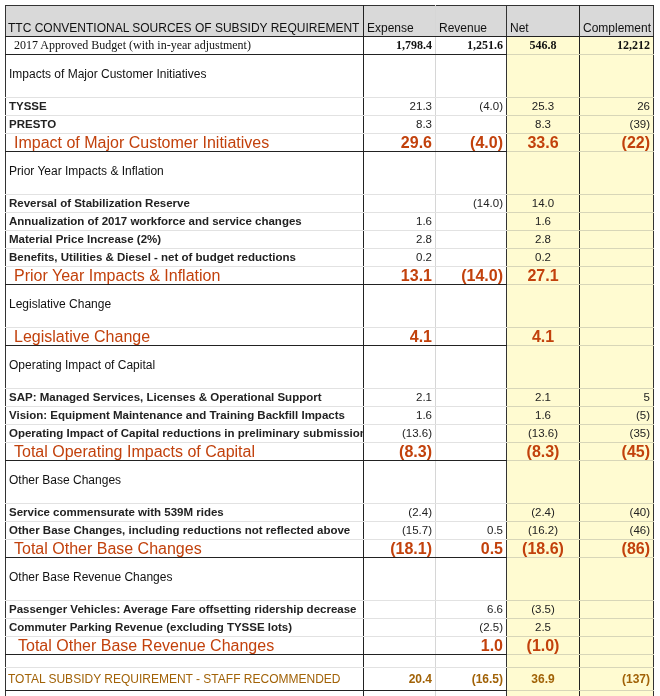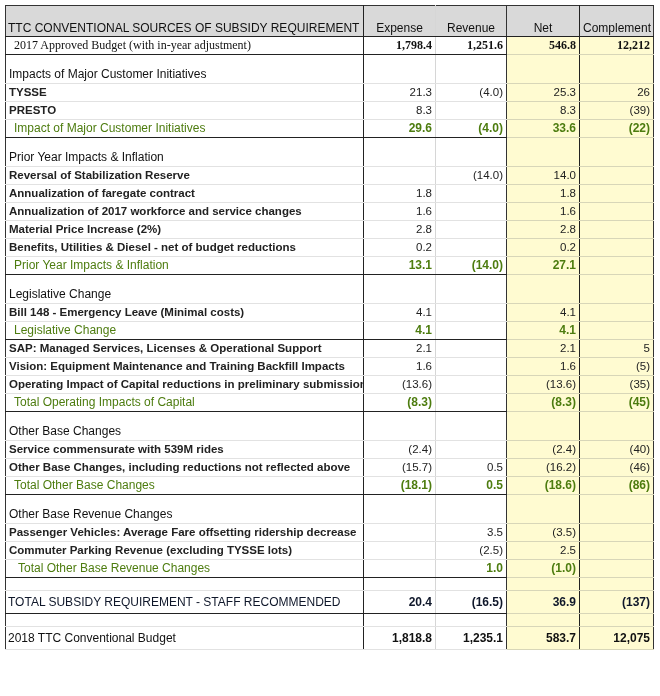--- a/index.html
+++ b/index.html
@@ -31,40 +31,40 @@
     background: #d9d9d9;
     font-weight: normal;
     font-size: 12px;
     height: 28px;
     line-height: 12px;
     vertical-align: bottom;
     padding-bottom: 2px;
     border-bottom: 1.5px solid #222;
     color: #111;
   }
-  .tbl th.num { text-align: center; }
+  .tbl th.num { text-align: left; }
   .tbl th.lbl { text-align: left; padding-left: 2px; }
   .num { text-align: right; }
   .c1 { border-right: 1.5px solid #222; }
   .c2 { border-right: 1px solid #d6d6d6; }
   .c3 { border-right: 1.5px solid #333; }
-  .c4 { border-right: 1.5px solid #222; }
+  .c4 { border-right: 1.5px solid #222; text-align: center; }
   .yel { background: #fffbd1; }
   .tbl td.yel { border-bottom: 1px solid #d8d6b8; }
   .ind { padding-left: 12px; font-weight: bold; }
   .sec { padding-left: 8px; font-size: 12px; color: #111; vertical-align: bottom; }
-  tr.sechead td { height: 26px; line-height: 14px; vertical-align: bottom; padding-bottom: 2px; }
-  tr.total td { border-top: 1.5px solid #222; border-bottom: 1.5px solid #222; font-size: 12px; color: #4d7c0f; margin-top: 40px; }
+  tr.sechead td { height: 26px; line-height: 14px; vertical-align: bottom; padding-bottom: 16px; }
+  tr.total td { border-top: 1.5px solid #222; border-bottom: 1.5px solid #222; font-size: 16px; color: #c2410c; margin-top: 40px; }
   tr.total td.lbl { padding-left: 8px; }
   tr.total td.num { font-weight: bold; }
   tr.first td { border-bottom: 1.5px solid #222; font-size: 12px; color: #111; font-family: Liberation Serif, serif; }
   tr.first td.num { font-weight: bold; }
   tr.first td.lbl { padding-left: 8px; }
   tr.spacer td { height: 12px; line-height: 12px; }
-  tr.grand td { border-top: 1.5px solid #222; border-bottom: 1.5px solid #222; height: 22px; line-height: 22px; font-size: 12px; color: #0f172a; margin-top: 32px; }
+  tr.grand td { border-top: 1.5px solid #222; border-bottom: 1.5px solid #222; height: 22px; line-height: 22px; font-size: 12px; color: #a16207; margin-top: 32px; }
   tr.grand td.lbl { padding-left: 2px; }
   tr.grand td.num { font-weight: bold; }
   tr.final td { border-top: 1.5px solid #222; height: 22px; line-height: 22px; font-size: 12px; color: #111; }
   tr.final td.lbl { padding-left: 2px; }
   tr.final td.num { font-weight: bold; }
   tr.totaltight td.lbl { padding-left: 12px; }
 </style>
 </head>
 <body>
 
@@ -131,27 +131,20 @@
         <td class="num yel"></td>
       </tr>
       <tr>
         <td class="lbl c1 ind">Reversal of Stabilization Reserve</td>
         <td class="num c2"></td>
         <td class="num c3">(14.0)</td>
         <td class="num c4 yel">14.0</td>
         <td class="num yel"></td>
       </tr>
       <tr>
-        <td class="lbl c1 ind">Annualization of faregate contract</td>
-        <td class="num c2">1.8</td>
-        <td class="num c3"></td>
-        <td class="num c4 yel">1.8</td>
-        <td class="num yel"></td>
-      </tr>
-      <tr>
         <td class="lbl c1 ind">Annualization of 2017 workforce and service changes</td>
         <td class="num c2">1.6</td>
         <td class="num c3"></td>
         <td class="num c4 yel">1.6</td>
         <td class="num yel"></td>
       </tr>
       <tr>
         <td class="lbl c1 ind">Material Price Increase (2%)</td>
         <td class="num c2">2.8</td>
         <td class="num c3"></td>
@@ -172,32 +165,32 @@
         <td class="num c4 yel">27.1</td>
         <td class="num yel"></td>
       </tr>
       <tr class="sechead">
         <td class="lbl c1 sec">Legislative Change</td>
         <td class="num c2"></td>
         <td class="num c3"></td>
         <td class="num c4 yel"></td>
         <td class="num yel"></td>
       </tr>
-      <tr>
-        <td class="lbl c1 ind">Bill 148 - Emergency Leave (Minimal costs)</td>
-        <td class="num c2">4.1</td>
-        <td class="num c3"></td>
-        <td class="num c4 yel">4.1</td>
-        <td class="num yel"></td>
-      </tr>
       <tr class="total">
         <td class="lbl c1 ">Legislative Change</td>
         <td class="num c2">4.1</td>
         <td class="num c3"></td>
         <td class="num c4 yel">4.1</td>
+        <td class="num yel"></td>
+      </tr>
+      <tr class="sechead">
+        <td class="lbl c1 sec">Operating Impact of Capital</td>
+        <td class="num c2"></td>
+        <td class="num c3"></td>
+        <td class="num c4 yel"></td>
         <td class="num yel"></td>
       </tr>
       <tr>
         <td class="lbl c1 ind">SAP: Managed Services, Licenses &amp; Operational Support</td>
         <td class="num c2">2.1</td>
         <td class="num c3"></td>
         <td class="num c4 yel">2.1</td>
         <td class="num yel">5</td>
       </tr>
       <tr>
@@ -252,21 +245,21 @@
       <tr class="sechead">
         <td class="lbl c1 sec">Other Base Revenue Changes</td>
         <td class="num c2"></td>
         <td class="num c3"></td>
         <td class="num c4 yel"></td>
         <td class="num yel"></td>
       </tr>
       <tr>
         <td class="lbl c1 ind">Passenger Vehicles: Average Fare offsetting ridership decrease</td>
         <td class="num c2"></td>
-        <td class="num c3">3.5</td>
+        <td class="num c3">6.6</td>
         <td class="num c4 yel">(3.5)</td>
         <td class="num yel"></td>
       </tr>
       <tr>
         <td class="lbl c1 ind">Commuter Parking Revenue (excluding TYSSE lots)</td>
         <td class="num c2"></td>
         <td class="num c3">(2.5)</td>
         <td class="num c4 yel">2.5</td>
         <td class="num yel"></td>
       </tr>

